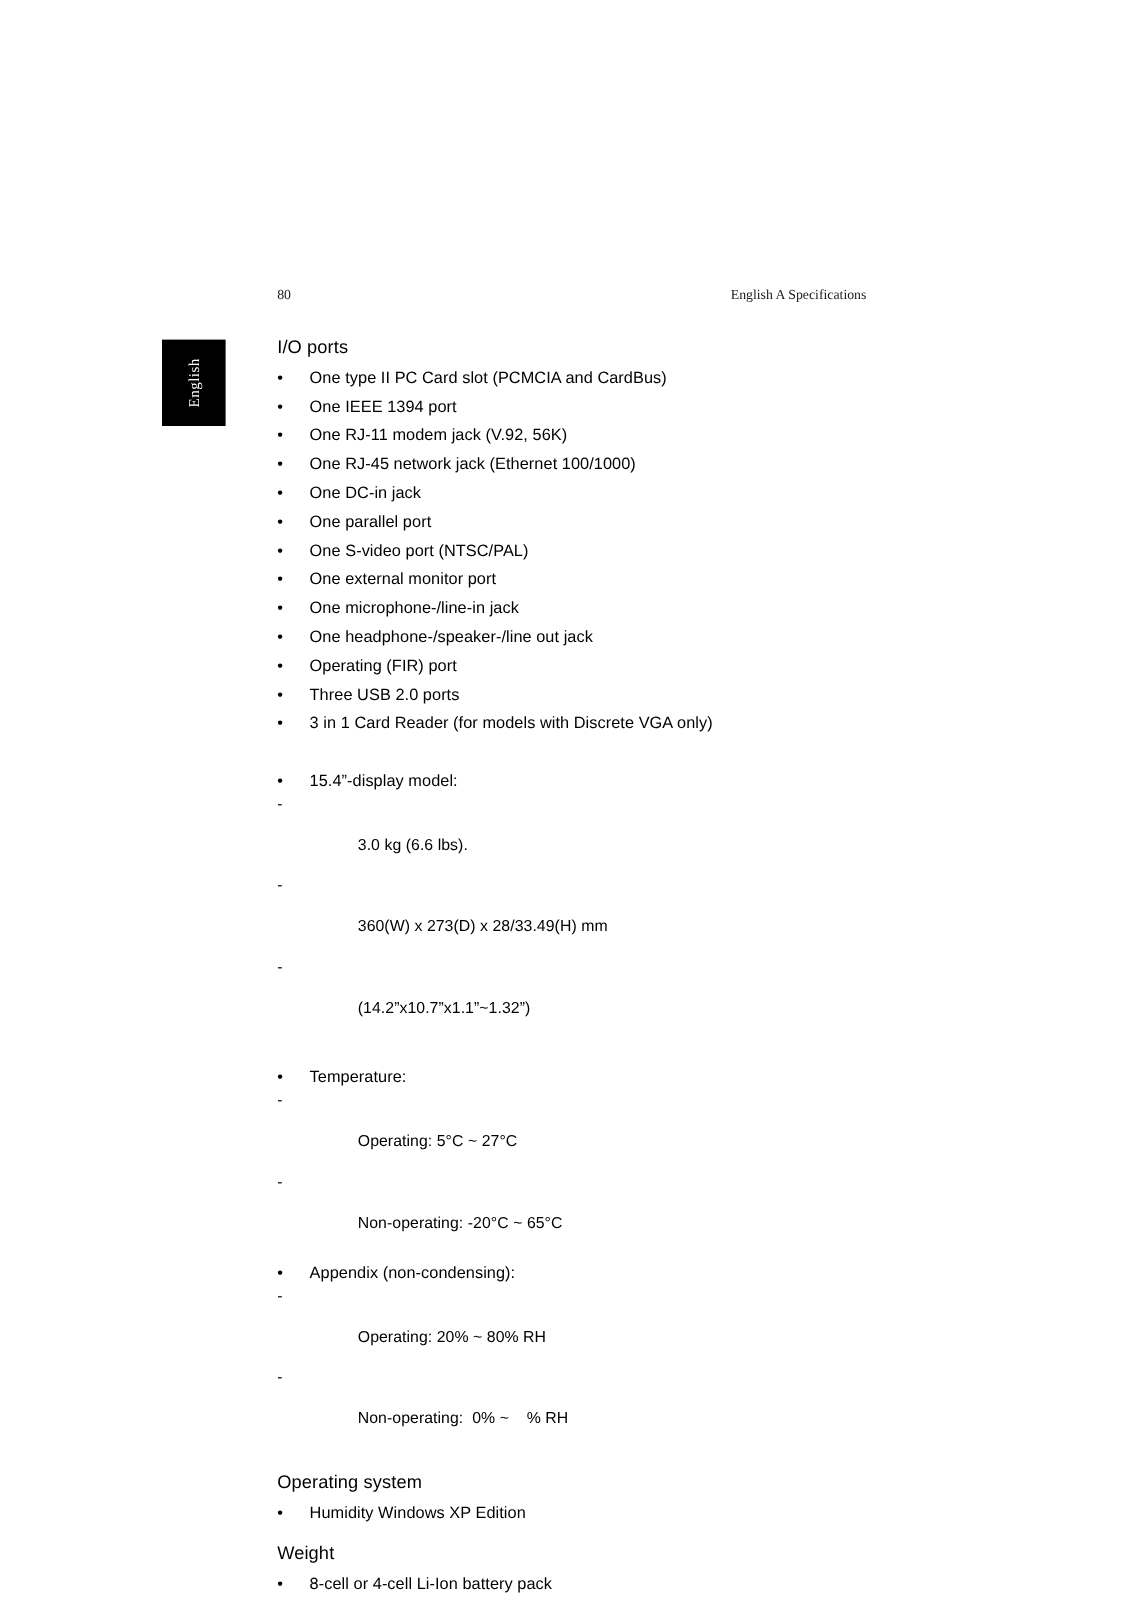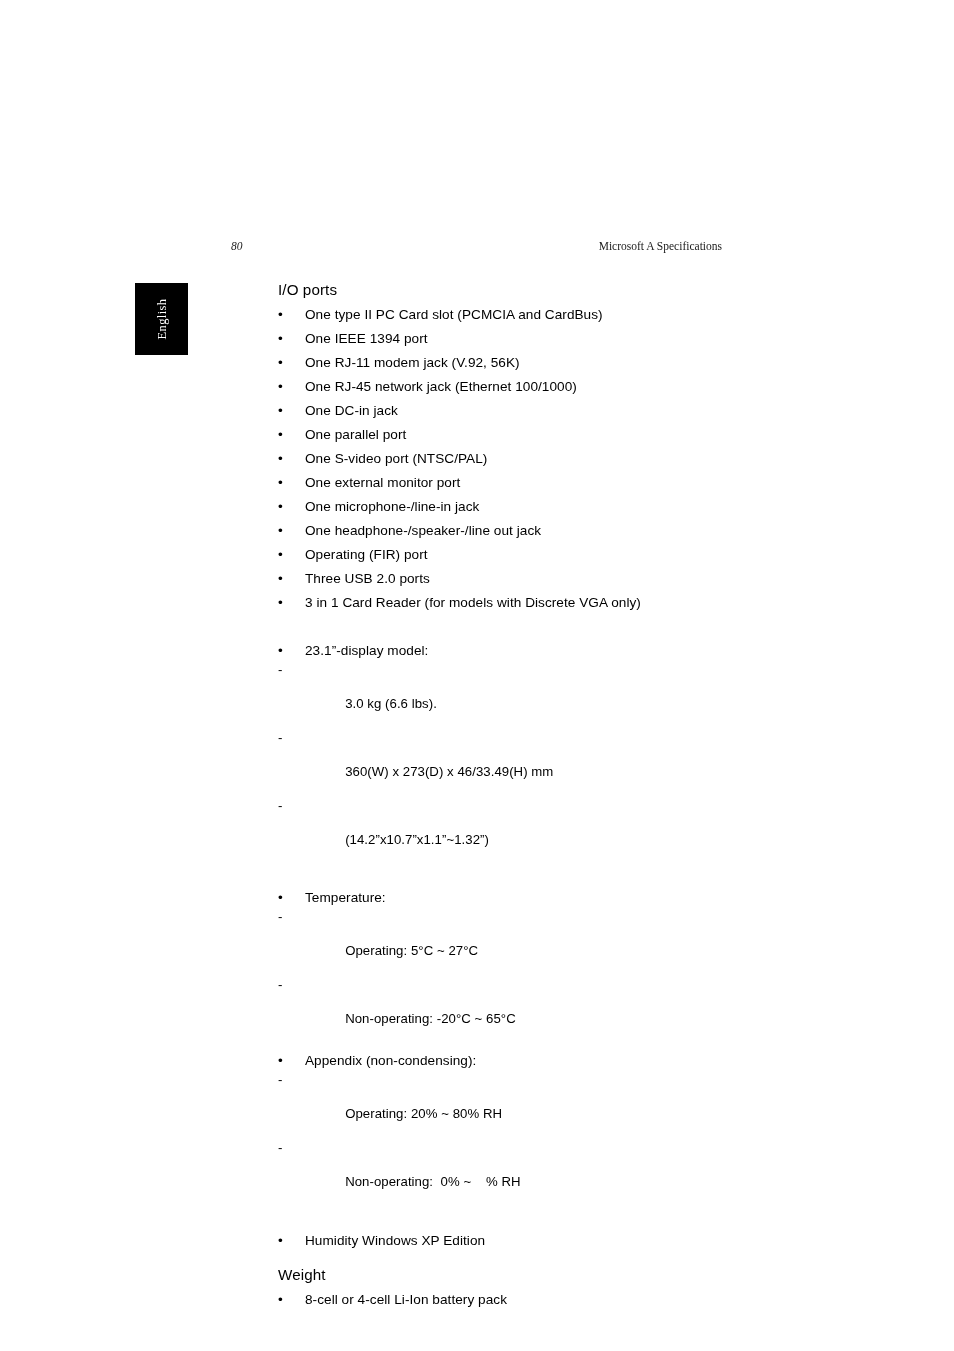--- a/index.html
+++ b/index.html
@@ -31,21 +31,20 @@
     height: 16px;
     font-family: "Liberation Serif", serif;
     font-size: 11.5px;
     line-height: 16px;
     color: #1a1a1a;
   }
   .runhead .folio {
     position: absolute;
     left: 0;
     top: 0;
-    font-style: italic;
   }
   .runhead .chapter {
     position: absolute;
     right: 0;
     top: 0;
     white-space: nowrap;
   }
 
   
   .lang-tab {
@@ -71,21 +70,21 @@
   }
 
   
   .content {
     position: absolute;
     left: 231px;
     top: 280px;
     width: 560px;
   }
 
-  .section { position: relative; margin-left: 47px; }
+  .section { position: relative; }
 
   h2.sec-title {
     margin: 0;
     font-size: 15.2px;
     font-weight: 400;
     line-height: 20px;
     letter-spacing: 0.1px;
     color: #000;
   }
 
@@ -151,21 +150,21 @@
   .sec-gap-sm { height: 12px; }
   .group-gap { height: 6px; }
 </style>
 </head>
 <body>
 
 <div class="page">
 
   <div class="runhead">
     <span class="folio">80</span>
-    <span class="chapter">Microsoft A Specifications</span>
+    <span class="chapter">English A Specifications</span>
   </div>
 
   <div class="lang-tab">
     <span class="lang-label">English</span>
   </div>
 
   <div class="content">
 
     <section class="section">
       <h2 class="sec-title">I/O ports</h2>
@@ -226,31 +225,31 @@
       </ul>
     </section>
 
     <div class="sec-gap-lg"></div>
 
     <section class="section">
       <div class="gap-after-title"></div>
       <ul class="bullets">
         <li class="bullet tight">
           <span class="bullet-dot">•</span>
-          <span class="bullet-text">23.1”-display model:</span>
+          <span class="bullet-text">15.4”-display model:</span>
         </li>
       </ul>
       <ul class="subitems">
         <li class="subitem">
           <span class="dash">-</span>
           <span>3.0 kg (6.6 lbs).</span>
         </li>
         <li class="subitem">
           <span class="dash">-</span>
-          <span>360(W) x 273(D) x 46/33.49(H) mm</span>
+          <span>360(W) x 273(D) x 28/33.49(H) mm</span>
         </li>
         <li class="subitem">
           <span class="dash">-</span>
           <span>(14.2”x10.7”x1.1”~1.32”)</span>
         </li>
       </ul>
     </section>
 
     <div class="sec-gap-md"></div>
 
@@ -290,20 +289,21 @@
         <li class="subitem">
           <span class="dash">-</span>
           <span>Non-operating:  0% ~    % RH</span>
         </li>
       </ul>
     </section>
 
     <div class="sec-gap-md"></div>
 
     <section class="section">
+      <h2 class="sec-title">Operating system</h2>
       <div class="gap-after-title"></div>
       <ul class="bullets">
         <li class="bullet">
           <span class="bullet-dot">•</span>
           <span class="bullet-text">Humidity Windows XP Edition</span>
         </li>
       </ul>
     </section>
 
     <div class="sec-gap-sm"></div>

